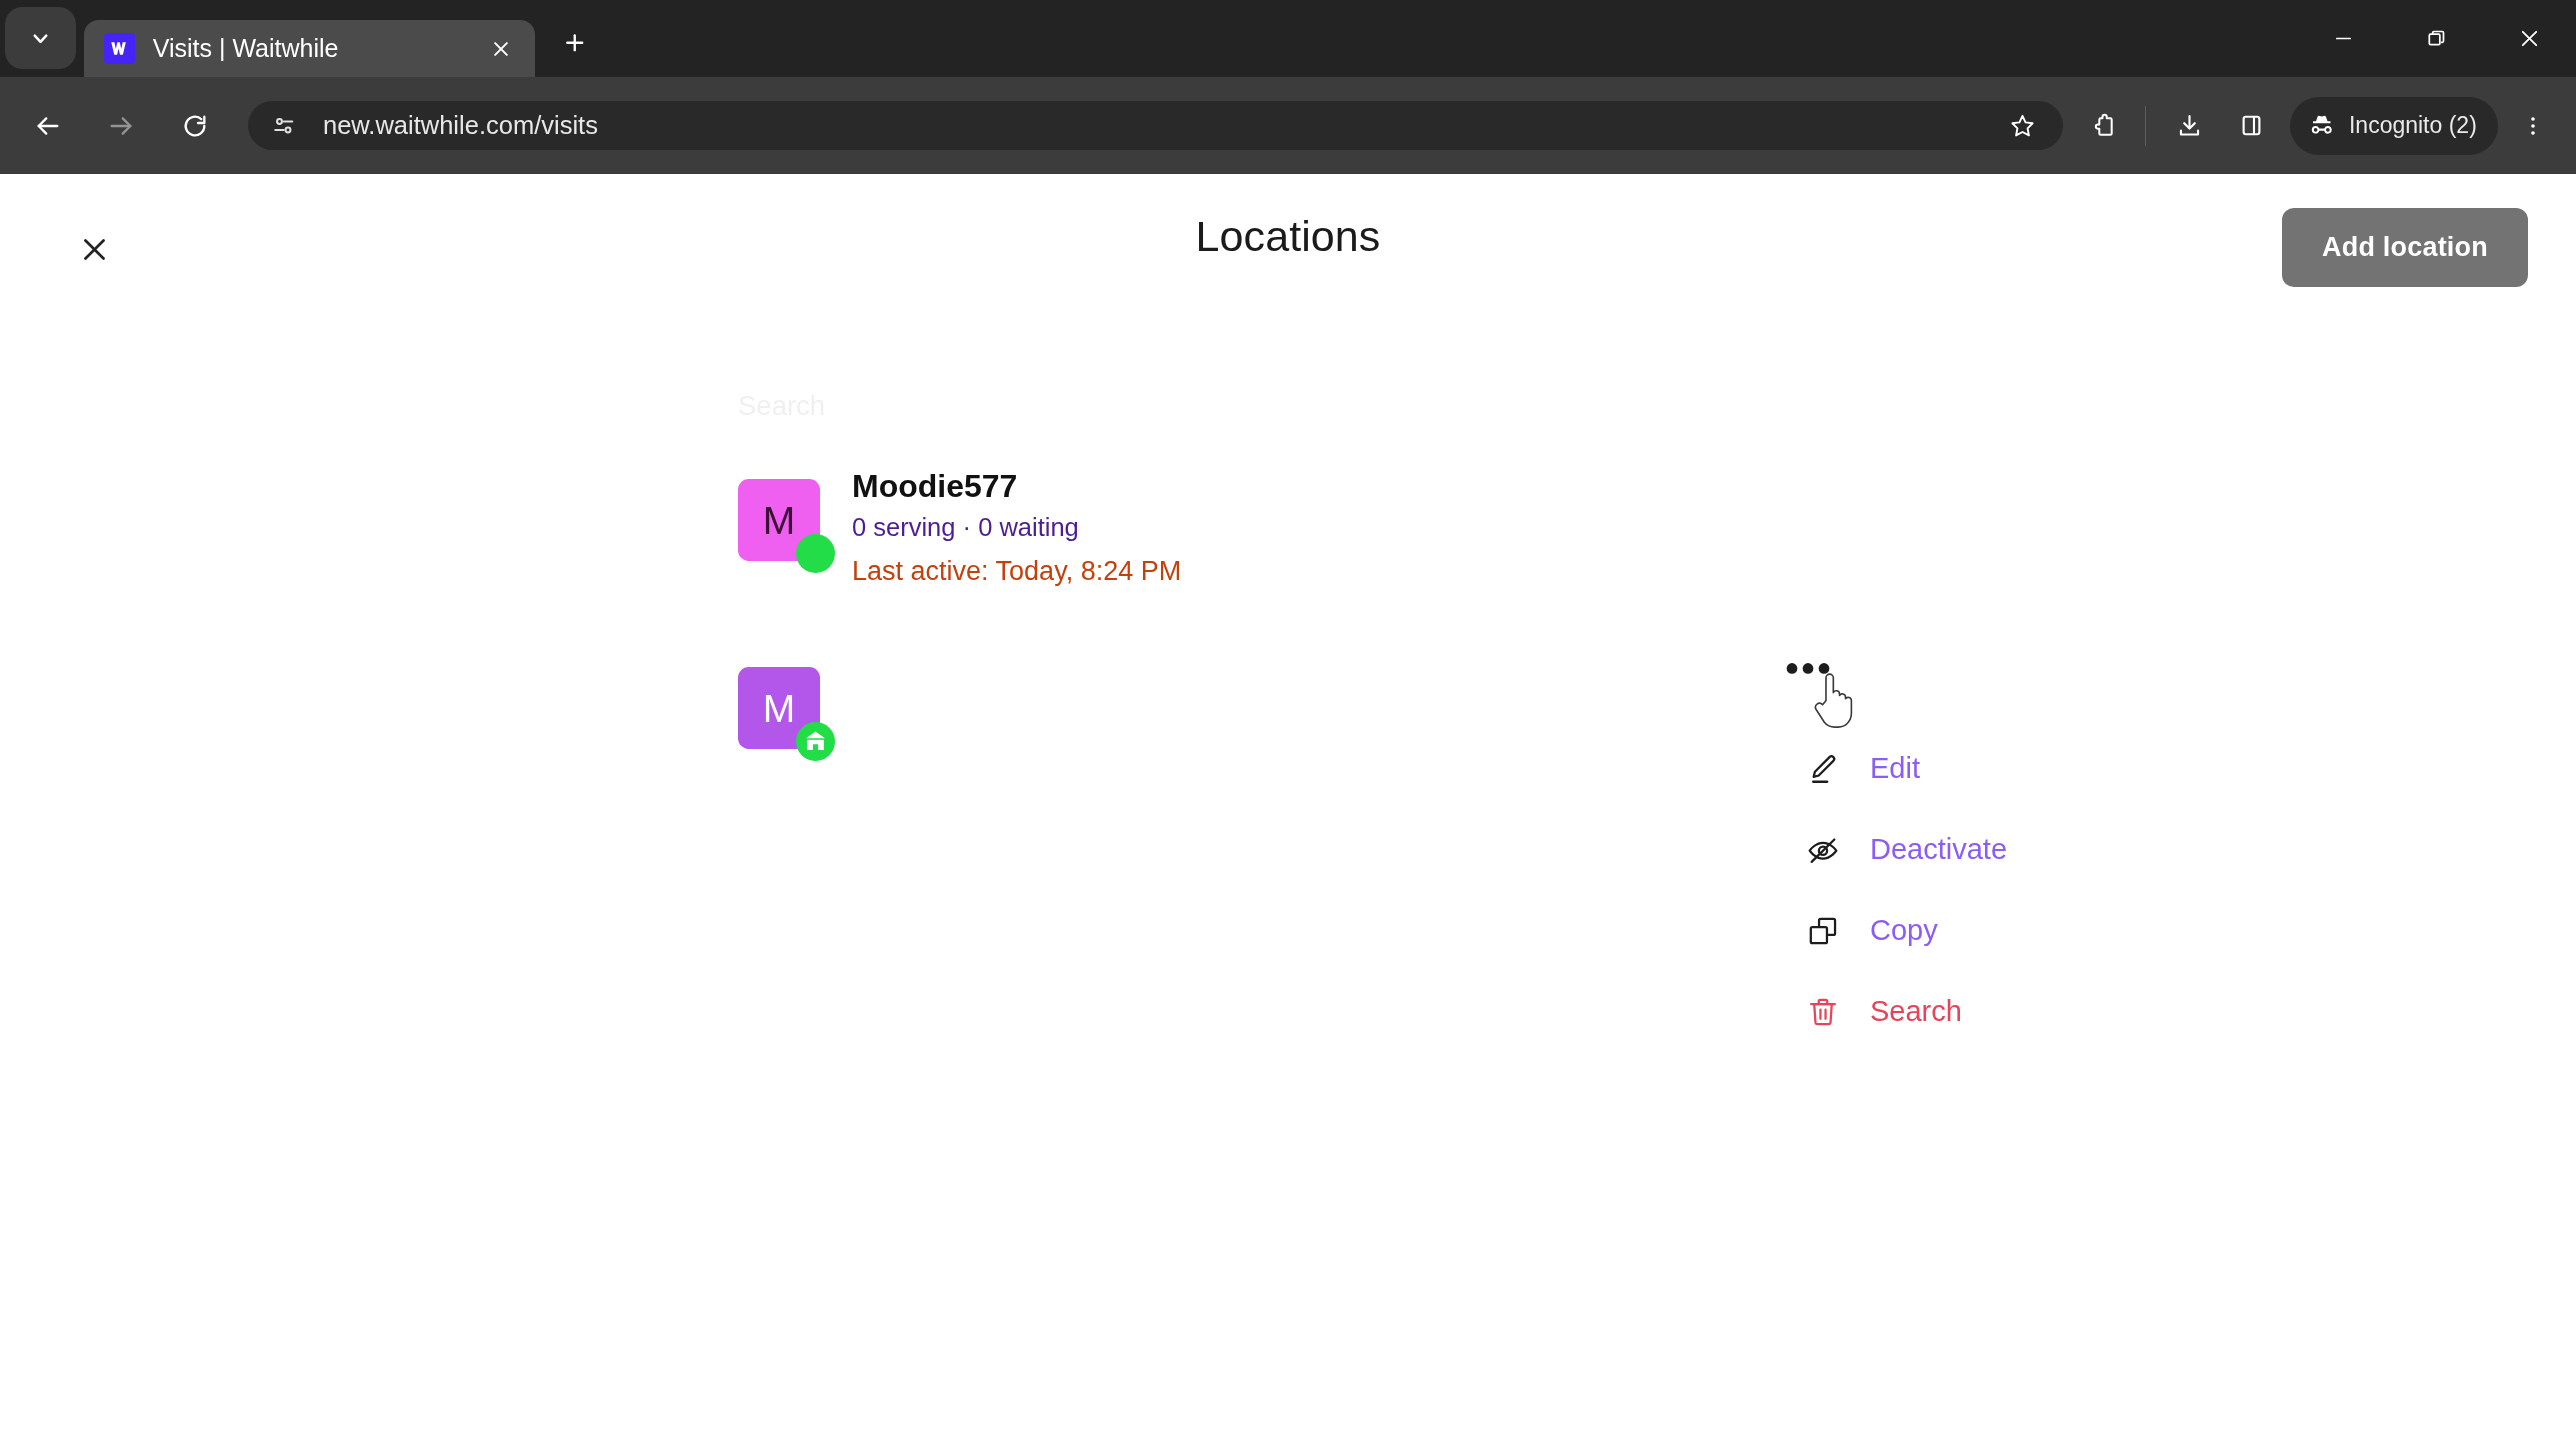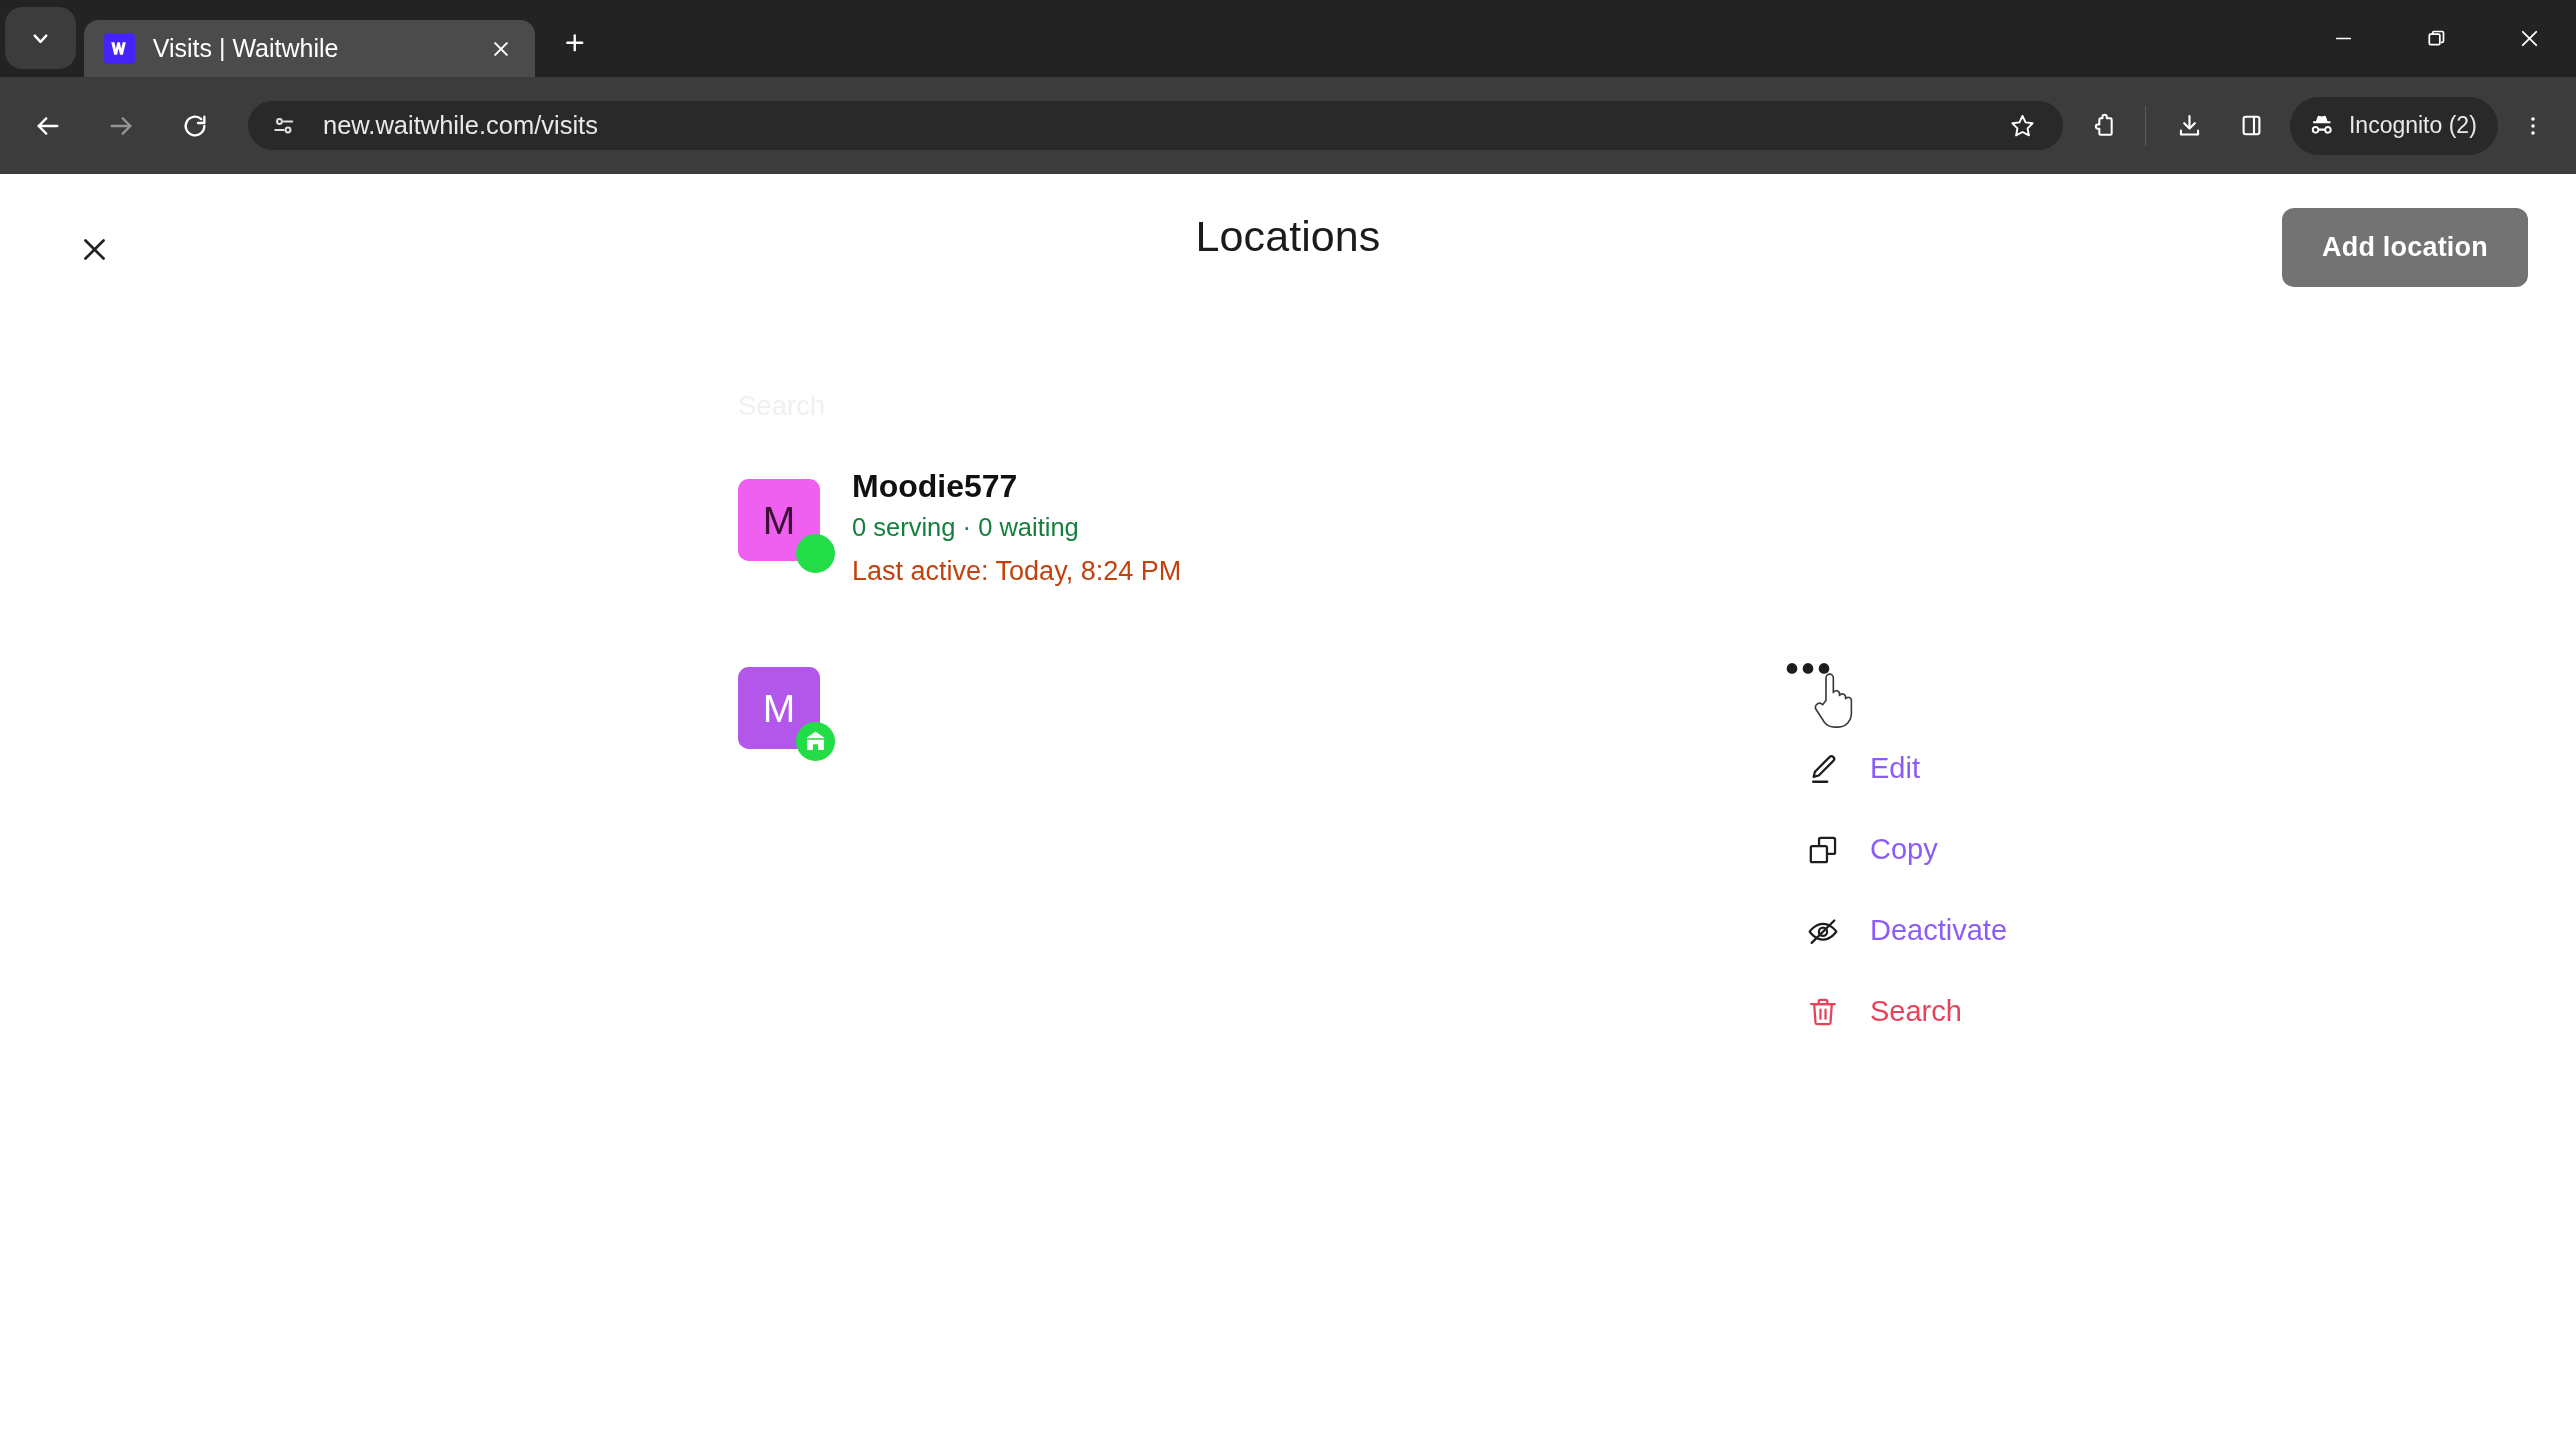--- a/index.html
+++ b/index.html
@@ -265,21 +265,21 @@
     font-size: 32px;
     font-weight: bold;
     color: #111111;
     line-height: 1.25;
     white-space: nowrap;
   }
   .loc-check { margin-left: 17.4px; display: inline-flex; }
   .loc-check svg { width: 31px; height: 31px; display: block; }
   .loc-stats {
     font-size: 25.5px;
-    color: #15803d;
+    color: #4c1d95;
     line-height: 1.7;
     white-space: nowrap;
   }
   .loc-last {
     font-size: 27px;
     color: #c2410c;
     line-height: 1.65;
     white-space: nowrap;
   }
 
@@ -522,37 +522,37 @@
             <svg viewBox="0 0 24 24" fill="none" stroke="#1d1d1d" stroke-width="1.6" stroke-linecap="round" stroke-linejoin="round">
               <path d="M16.6 3.6a1.9 1.9 0 0 1 2.7 2.7L9 16.6l-3.6.9.9-3.6z"></path>
               <line x1="5" y1="21" x2="15" y2="21"></line>
             </svg>
           </span>
           <span class="menu-label">Edit</span>
         </div>
 
         <div class="menu-item">
           <span class="menu-icon">
-            <svg viewBox="0 0 24 24" fill="none" stroke="#1d1d1d" stroke-width="1.6" stroke-linejoin="round">
-              <rect x="3.4" y="9.2" width="11.4" height="11.4" rx="1.1"></rect>
-              <path d="M9.2 9.2V4.6a1.1 1.1 0 0 1 1.1-1.1h9.1a1.1 1.1 0 0 1 1.1 1.1v9.1a1.1 1.1 0 0 1-1.1 1.1h-4.6"></path>
-            </svg>
-          </span>
-          <span class="menu-label">Copy</span>
-        </div>
-
-        <div class="menu-item">
-          <span class="menu-icon">
             <svg viewBox="0 0 24 24" fill="none" stroke="#1d1d1d" stroke-width="1.6" stroke-linecap="round" stroke-linejoin="round">
               <path d="M2.6 12.5s3.6-5.6 9.4-5.6 9.4 5.6 9.4 5.6-3.6 5.6-9.4 5.6S2.6 12.5 2.6 12.5z"></path>
               <circle cx="12" cy="12.5" r="2.9"></circle>
               <line x1="4" y1="20.4" x2="20" y2="4.6"></line>
             </svg>
           </span>
           <span class="menu-label">Deactivate</span>
+        </div>
+
+        <div class="menu-item">
+          <span class="menu-icon">
+            <svg viewBox="0 0 24 24" fill="none" stroke="#1d1d1d" stroke-width="1.6" stroke-linejoin="round">
+              <rect x="3.4" y="9.2" width="11.4" height="11.4" rx="1.1"></rect>
+              <path d="M9.2 9.2V4.6a1.1 1.1 0 0 1 1.1-1.1h9.1a1.1 1.1 0 0 1 1.1 1.1v9.1a1.1 1.1 0 0 1-1.1 1.1h-4.6"></path>
+            </svg>
+          </span>
+          <span class="menu-label">Copy</span>
         </div>
 
         <div class="menu-item danger">
           <span class="menu-icon">
             <svg viewBox="0 0 24 24" fill="none" stroke="#e8435a" stroke-width="1.6" stroke-linecap="round" stroke-linejoin="round">
               <line x1="3.6" y1="6.4" x2="20.4" y2="6.4"></line>
               <path d="M9 6.4V4.4a1 1 0 0 1 1-1h4a1 1 0 0 1 1 1v2"></path>
               <path d="M5.8 6.4h12.4l-.9 13.1a1.1 1.1 0 0 1-1.1 1H7.8a1.1 1.1 0 0 1-1.1-1z"></path>
               <line x1="10.2" y1="10.4" x2="10.2" y2="16.8"></line>
               <line x1="13.8" y1="10.4" x2="13.8" y2="16.8"></line>

